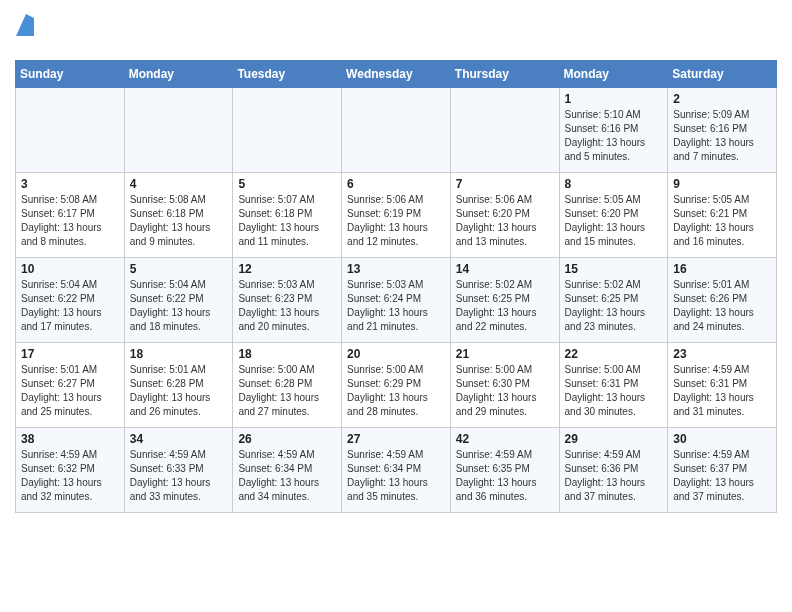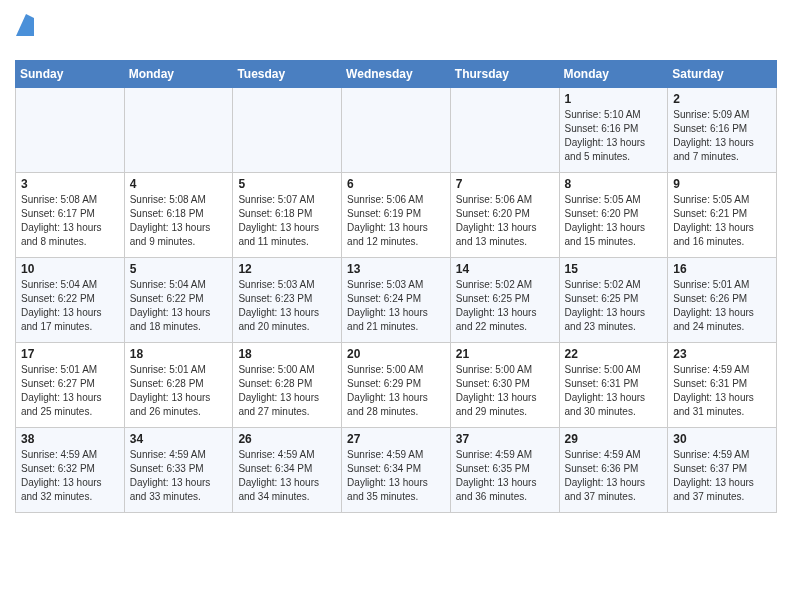--- a/index.html
+++ b/index.html
@@ -291,21 +291,21 @@
 Sunset: 6:34 PM
 Daylight: 13 hours and 34 minutes.</div>
         </td>
         <td>
           <span class="day-number">27</span>
           <div class="day-info" style="white-space: pre-line;">Sunrise: 4:59 AM
 Sunset: 6:34 PM
 Daylight: 13 hours and 35 minutes.</div>
         </td>
         <td>
-          <span class="day-number">37</span>
+          <span class="day-number">42</span>
           <div class="day-info" style="white-space: pre-line;">Sunrise: 4:59 AM
 Sunset: 6:35 PM
 Daylight: 13 hours and 36 minutes.</div>
         </td>
         <td>
           <span class="day-number">29</span>
           <div class="day-info" style="white-space: pre-line;">Sunrise: 4:59 AM
 Sunset: 6:36 PM
 Daylight: 13 hours and 37 minutes.</div>
         </td>

